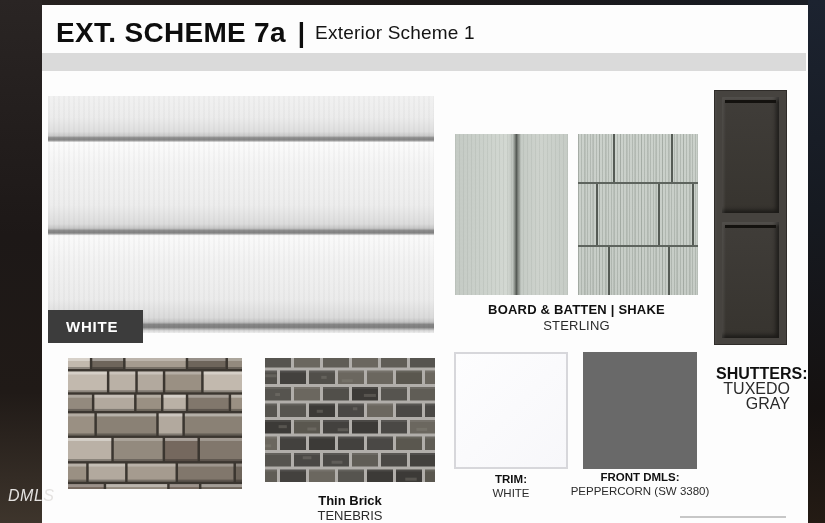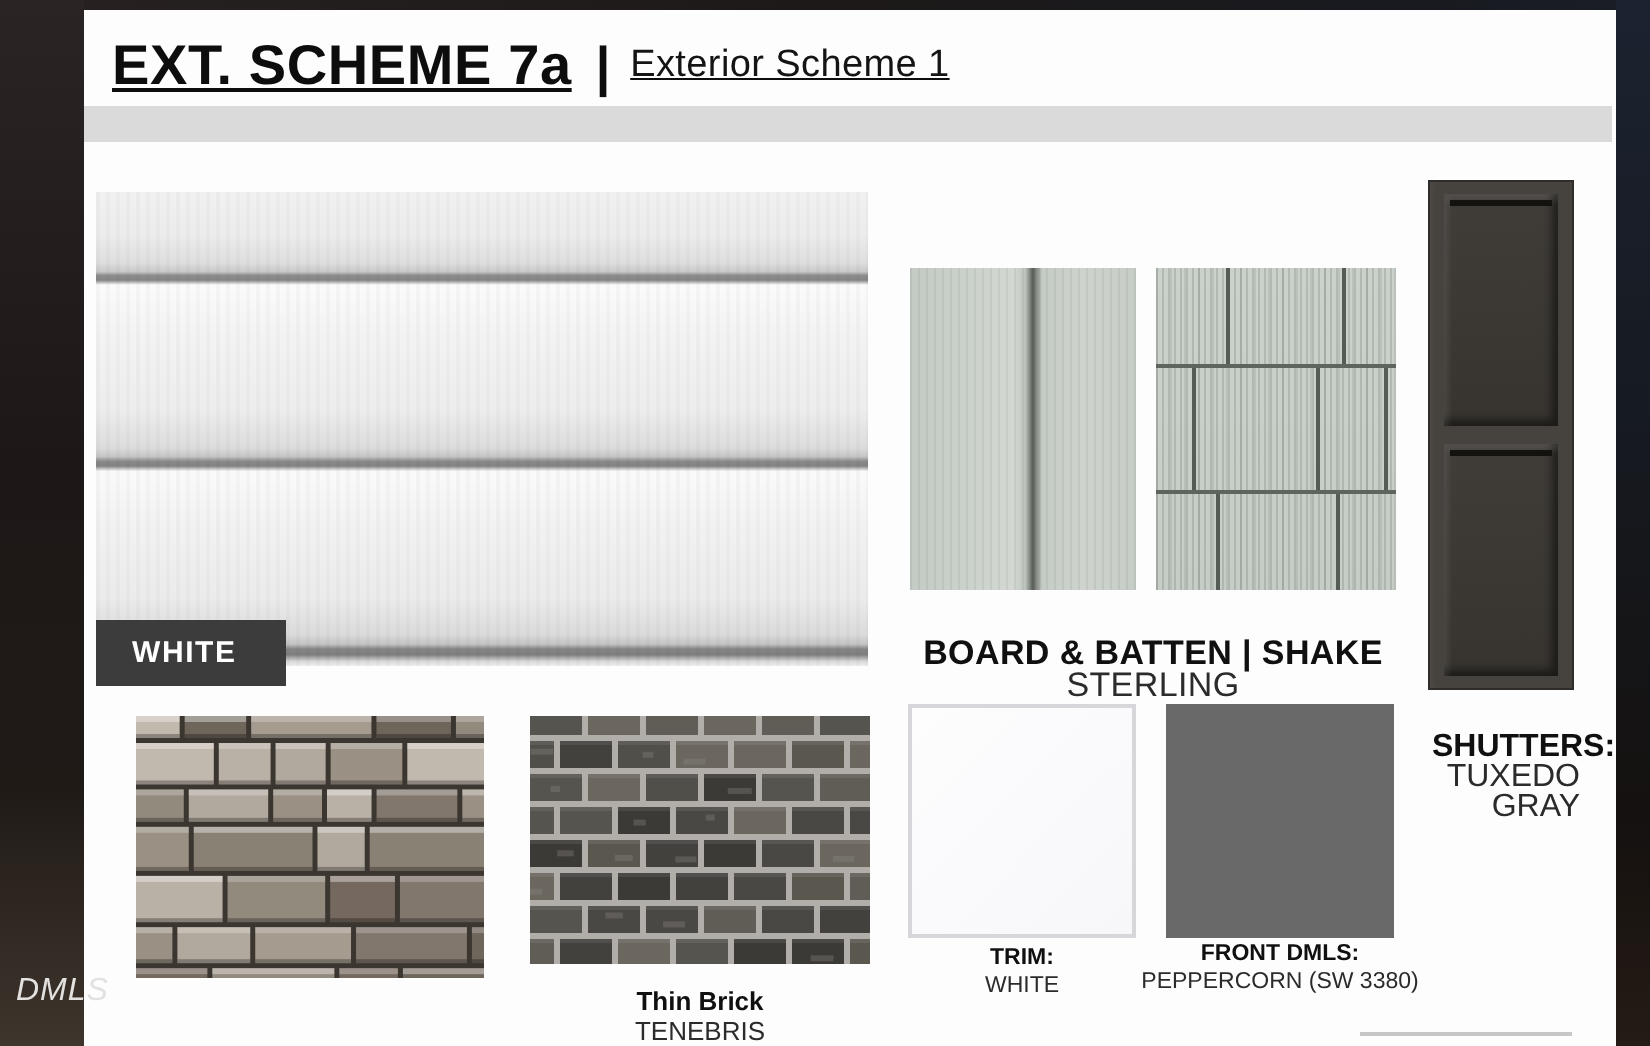--- a/index.html
+++ b/index.html
@@ -8,21 +8,21 @@
     font-family:"Liberation Sans",sans-serif;
     background:linear-gradient(100deg,#272221 0%,#1d1918 45%,#181a20 78%,#1c212b 100%);
   }
   
   .bg-left{position:absolute;left:0;top:0;width:42px;height:523px;
     background:linear-gradient(180deg,#2a2524 0%,#1d1817 45%,#201a17 75%,#3e352c 100%);}
   .bg-right{position:absolute;right:0;top:0;width:17px;height:523px;
     background:linear-gradient(180deg,#1c2330 0%,#161a21 40%,#151110 78%,#241b14 100%);}
   .sheet{position:absolute;left:42px;top:5px;width:766px;height:518px;background:#fdfdfd;}
   
-  .header{position:absolute;left:56px;top:5px;height:56px;display:flex;align-items:center;color:#0d0d0d;text-decoration:underline;}
+  .header{position:absolute;left:56px;top:5px;height:56px;display:flex;align-items:center;color:#0d0d0d;}
   .t-bold{font-weight:bold;font-size:28px;letter-spacing:.3px;}
   .t-sep{font-weight:bold;font-size:26px;margin:0 10px 0 12px;transform:scaleY(1.05);}
   .t-reg{font-size:19px;letter-spacing:.2px;color:#141414;}
   .grayband{position:absolute;left:42px;top:53px;width:764px;height:18px;background:#dadada;}
   
   .siding{position:absolute;left:48px;top:96px;width:386px;height:237px;
     background:
       repeating-linear-gradient(90deg,rgba(0,0,0,0.022) 0 2px,rgba(255,255,255,0) 2px 5px),
       linear-gradient(180deg,
         #f1f1f1 0%,#ececec 9%,#dedede 15%,#c9c9c9 16.8%,#8d8d8d 17.6%,#858585 18.6%,
@@ -55,21 +55,21 @@
   .stone{position:absolute;left:68px;top:358px;width:174px;height:131px;background:#3b3630;}
   .brick{position:absolute;left:265px;top:358px;width:170px;height:124px;background:#b1aeaa;}
   .stone svg,.brick svg{display:block;width:100%;height:100%;}
   .trim{position:absolute;left:454px;top:352px;width:114px;height:117px;box-sizing:border-box;
     background:linear-gradient(135deg,#fdfdfe 0%,#f7f7fa 100%);border:2px solid #d7d7db;}
   .door{position:absolute;left:583px;top:352px;width:114px;height:117px;background:#696969;}
   
   .lbl{position:absolute;text-align:center;color:#101010;}
   .lbl .b{font-weight:bold;display:block;}
   .lbl .r{display:block;color:#2b2b2b;font-weight:normal;}
-  .bb-lbl{left:455px;top:302px;width:243px;font-size:17px;line-height:16px;letter-spacing:.2px;margin-top:17px;}
+  .bb-lbl{left:455px;top:302px;width:243px;font-size:13px;line-height:16px;letter-spacing:.2px;}
   .shutter-lbl{left:716px;top:366px;width:74px;font-size:16px;line-height:15px;text-align:right;}
   .stone-lbl{left:48px;top:492px;width:214px;font-size:13px;line-height:15px;letter-spacing:.2px;}
   .brick-lbl{left:265px;top:493px;width:170px;font-size:13px;line-height:15px;}
   .trim-lbl{left:454px;top:472px;width:114px;font-size:11.5px;line-height:14px;}
   .door-lbl{left:566px;top:470px;width:148px;font-size:11.5px;line-height:14px;}
   .watermark{position:absolute;left:8px;top:487px;font-size:16px;color:#e4e2e0;letter-spacing:.5px;z-index:5;font-style:italic;}
   .edge-line{position:absolute;left:680px;top:516px;width:106px;height:2px;background:#9a9a9a;opacity:.55;}
 </style>
 </head>
 <body>

